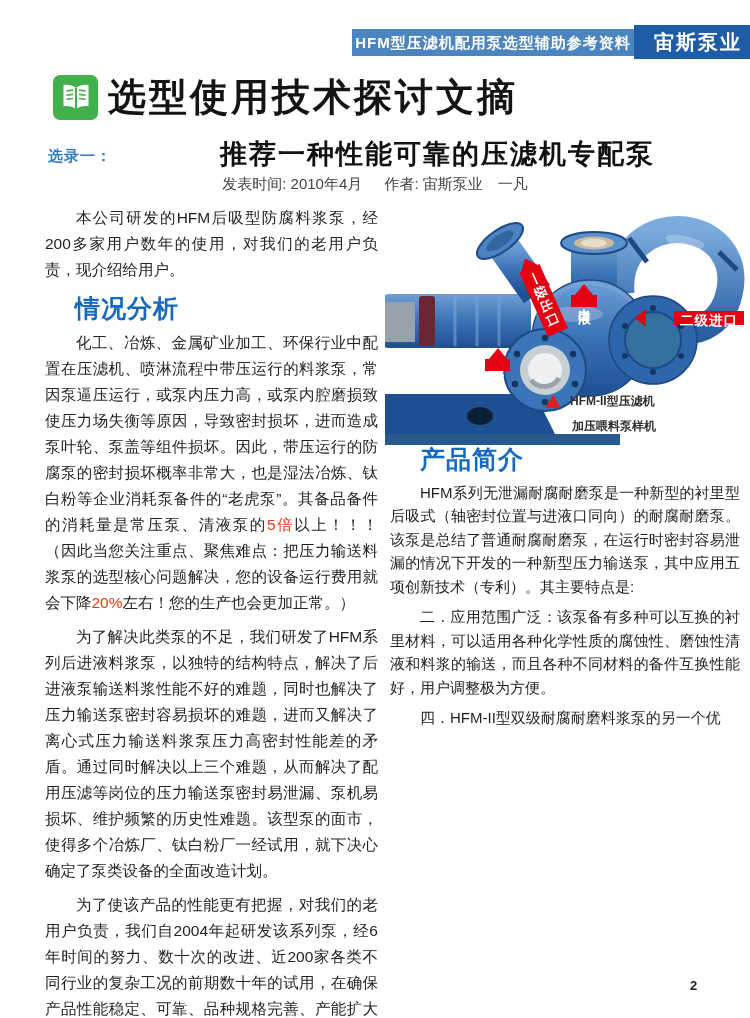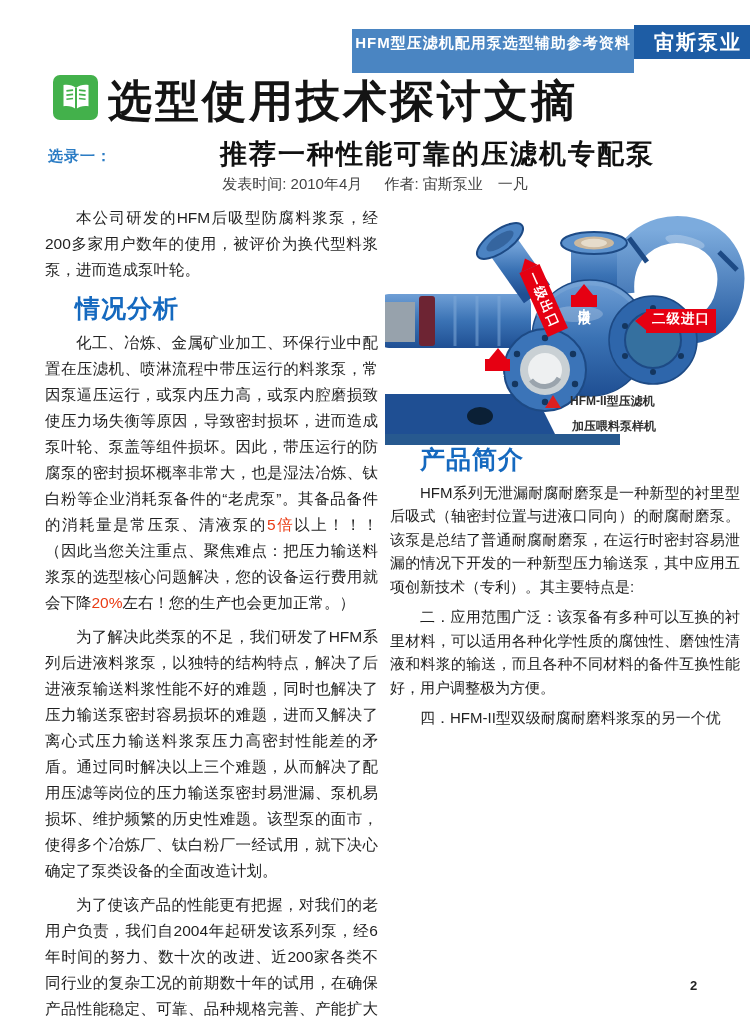--- a/index.html
+++ b/index.html
@@ -1,28 +1,28 @@
 <!DOCTYPE html>
 <html><head>
 <meta charset="utf-8">
 <style>
   html,body{margin:0;padding:0;background:#ffffff;}
   .page{position:relative;width:750px;height:1018px;background:#fff;overflow:hidden;
         font-family:"Liberation Sans","DejaVu Sans",sans-serif;color:#1e1e1e;}
 
   
-  .doc-strip{position:absolute;top:29px;left:352px;width:282px;height:44px;background:#4a85c2;
+  .doc-strip{position:absolute;top:29px;left:352px;width:282px;height:27px;background:#4a85c2;
              color:#fff;font-weight:bold;font-size:15px;line-height:27px;text-align:center;letter-spacing:1px;}
   .brand-box{position:absolute;top:25px;left:634px;width:128px;height:34px;background:#1e5da5;
              color:#fff;font-weight:bold;font-size:20px;line-height:34px;text-align:center;letter-spacing:2px;}
 
   
   .mast-icon{position:absolute;top:75px;left:53px;width:45px;height:45px;background:#43b14b;border-radius:7px;
              display:flex;align-items:center;justify-content:center;}
-  .mast-title{position:absolute;top:72px;left:108px;font-size:44px;font-weight:bold;color:#141414;letter-spacing:3px;font-family:Liberation Mono, monospace;}
+  .mast-title{position:absolute;top:72px;left:108px;font-size:38px;font-weight:bold;color:#141414;letter-spacing:3px;font-family:Liberation Mono, monospace;}
 
   
   .excerpt-tag{position:absolute;top:147px;left:48px;font-size:15px;font-weight:bold;color:#2b7cc4;letter-spacing:1px;}
   .art-title{position:absolute;top:136px;left:95px;width:560px;text-align:right;
              font-family:"Liberation Serif","DejaVu Serif",serif;font-size:27px;font-weight:bold;color:#111;letter-spacing:2px;}
   .byline{position:absolute;top:175px;left:95px;width:560px;text-align:center;font-size:15px;color:#434343;}
   .byline span{display:inline-block;}
   .byline .gap{margin-left:18px;}
 
   
@@ -42,21 +42,21 @@
   .plabel{position:absolute;display:flex;align-items:center;}
   .plabel .box{background:#e60012;color:#fff;font-weight:bold;text-align:center;}
   .vlab{flex-direction:column;}
   .vlab .box{writing-mode:vertical-rl;text-orientation:upright;font-size:13px;letter-spacing:2px;padding:3px 4px;}
   .tri-up{width:0;height:0;border-left:9px solid transparent;border-right:9px solid transparent;border-bottom:11px solid #e60012;}
   .tri-left{width:0;height:0;border-top:9px solid transparent;border-bottom:9px solid transparent;border-right:11px solid #e60012;}
   .lab-outlet1{top:56px;left:150px;transform:rotate(66deg);transform-origin:left top;}
   .lab-outlet1 .box{font-size:13px;letter-spacing:2px;padding:2px 5px;}
   .lab-outlet{top:86px;left:186px;}
   .lab-inlet2{top:111px;left:250px;}
-  .lab-inlet2 .box{font-size:13.5px;height:24px;line-height:19px;padding:0 6px;letter-spacing:1px;}
+  .lab-inlet2 .box{font-size:13.5px;height:14px;line-height:19px;padding:0 6px;letter-spacing:1px;margin-left:28px;}
   .lab-inlet{top:150px;left:100px;}
   .lab-inlet .box{font-size:12.5px;}
 
   .caption{position:absolute;top:191px;left:160px;font-size:12px;font-weight:600;color:#2f2f2f;line-height:25px;}
   .caption .row{display:flex;align-items:center;}
   .cap-tri{width:0;height:0;border-left:8px solid transparent;border-right:8px solid transparent;
            border-bottom:13px solid #dd2020;margin-right:9px;}
   .cap-l2{margin-left:27px;}
 
   .page-num{position:absolute;top:978px;left:690px;font-size:13px;font-weight:bold;color:#222;}
@@ -84,21 +84,21 @@
   <div class="mast-title">选型使用技术探讨文摘</div>
 
   <div class="excerpt-tag">选录一：</div>
   <div class="art-title">推荐一种性能可靠的压滤机专配泵</div>
   <div class="byline">
     <span>发表时间: 2010年4月</span>
     <span class="gap">作者: 宙斯泵业　一凡</span>
   </div>
 
   <div class="col col-left">
-    <p>本公司研发的HFM后吸型防腐料浆泵，经200多家用户数年的使用，被评价为换代型料浆泵，进而造成泵叶轮。</p>
+    <p>本公司研发的HFM后吸型防腐料浆泵，经200多家用户数年的使用，对我们的老用户负责，现介绍给用户。</p>
     <div class="sec-title">情况分析</div>
     <p><span>化工、冶炼、金属矿业加工、环保行业中配置在压滤机、喷淋流程中带压运行的料浆泵，常因泵逼压运行，或泵内压力高，或泵内腔磨损致使压力场失衡等原因，导致密封损坏，进而造成泵叶轮、泵盖等组件损坏。因此，带压运行的防腐泵的密封损坏概率非常大，也是湿法冶炼、钛白粉等企业消耗泵备件的“老虎泵”。其备品备件的消耗量是常压泵、清液泵的</span><span class="red">5倍</span><span>以上！！！（因此当您关注重点、聚焦难点：把压力输送料浆泵的选型核心问题解决，您的设备运行费用就会下降</span><span class="red">20%</span><span>左右！您的生产也会更加正常。）</span></p>
     <p>为了解决此类泵的不足，我们研发了HFM系列后进液料浆泵，以独特的结构特点，解决了后进液泵输送料浆性能不好的难题，同时也解决了压力输送泵密封容易损坏的难题，进而又解决了离心式压力输送料浆泵压力高密封性能差的矛盾。通过同时解决以上三个难题，从而解决了配用压滤等岗位的压力输送泵密封易泄漏、泵机易损坏、维护频繁的历史性难题。该型泵的面市，使得多个冶炼厂、钛白粉厂一经试用，就下决心确定了泵类设备的全面改造计划。</p>
     <p>为了使该产品的性能更有把握，对我们的老用户负责，我们自2004年起研发该系列泵，经6年时间的努力、数十次的改进、近200家各类不同行业的复杂工况的前期数十年的试用，在确保产品性能稳定、可靠、品种规格完善、产能扩大的前提下，至今才向各业用户推广该产品。</p>
   </div>
 
   <div class="photo">
     <svg width="360" height="252" viewBox="0 0 360 252">
       <defs>
         <linearGradient id="gB" x1="0" y1="0" x2="0" y2="1">

